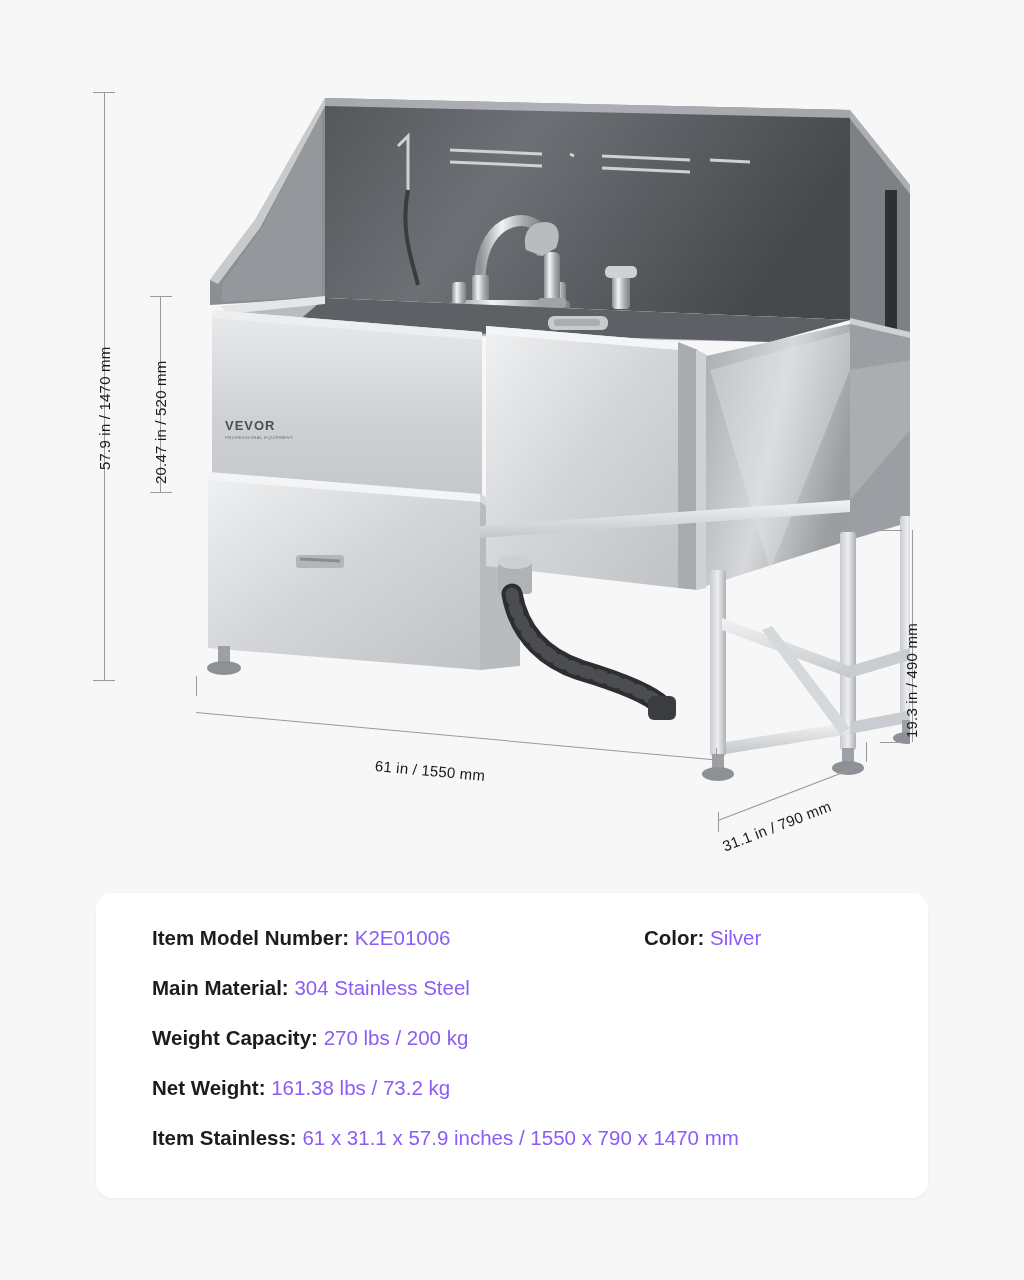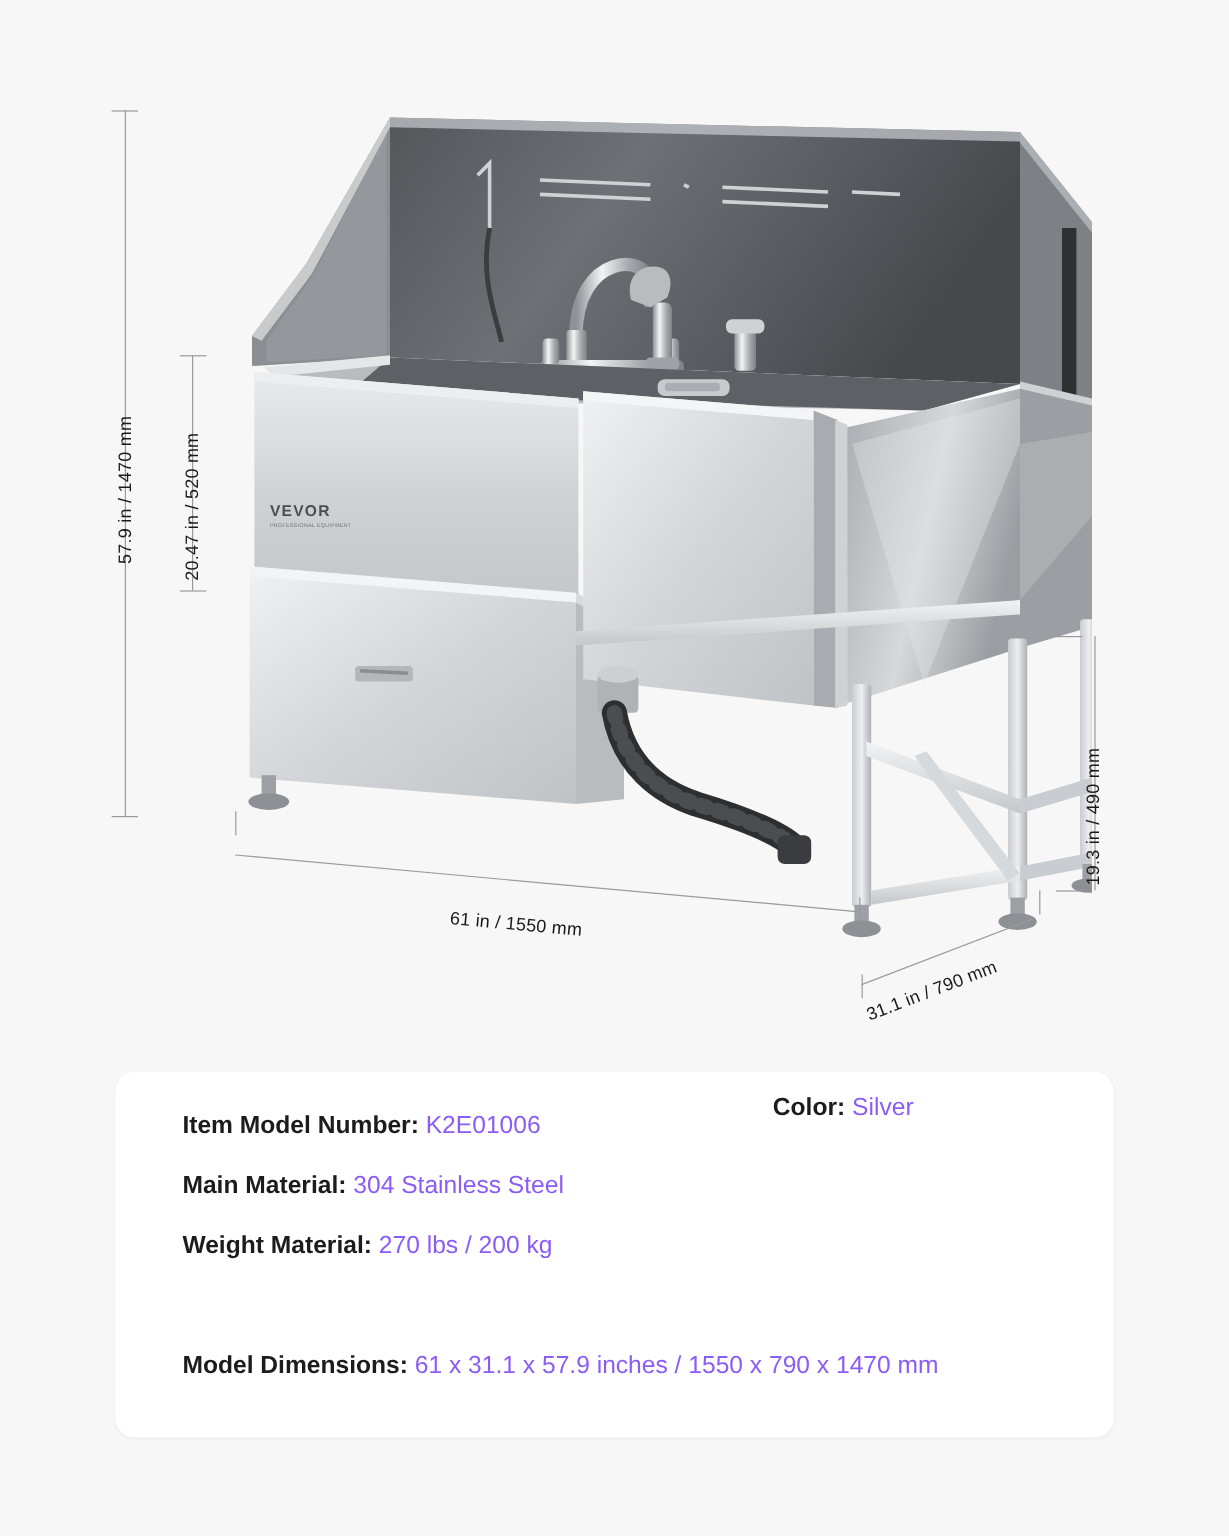--- a/index.html
+++ b/index.html
@@ -285,33 +285,37 @@
   <div class="dim-label" style="left:723px; top:838px; transform:rotate(-21deg); transform-origin:left center;">31.1 in / 790 mm</div>
 </div>
 
 <div id="spec-card">
 
   <div class="spec-row" style="left:56px; top:33px;">
     <span class="spec-lbl">Item Model Number:</span>
     <span class="spec-val">K2E01006</span>
   </div>
 
-  <div class="spec-row" style="left:548px; top:18px;">
+  <div class="spec-row" style="left:548px; top:33px;">
     <span class="spec-lbl">Color:</span>
     <span class="spec-val">Silver</span>
   </div>
 
   <div class="spec-row" style="left:56px; top:83px;text-align:center;">
     <span class="spec-lbl">Main Material:</span>
     <span class="spec-val">304 Stainless Steel</span>
   </div>
 
   <div class="spec-row" style="left:56px; top:133px;">
-    <span class="spec-lbl">Weight Material:</span>
+    <span class="spec-lbl">Weight Capacity:</span>
     <span class="spec-val">270 lbs / 200 kg</span>
   </div>
 
+  <div class="spec-row" style="left:56px; top:183px;">
+    <span class="spec-lbl">Net Weight:</span>
+    <span class="spec-val">161.38 lbs / 73.2 kg</span>
+  </div>
 
   <div class="spec-row" style="left:56px; top:233px;">
-    <span class="spec-lbl">Model Dimensions:</span>
+    <span class="spec-lbl">Item Stainless:</span>
     <span class="spec-val">61 x 31.1 x 57.9 inches / 1550 x 790 x 1470 mm</span>
   </div>
 </div>
 
 </body></html>

